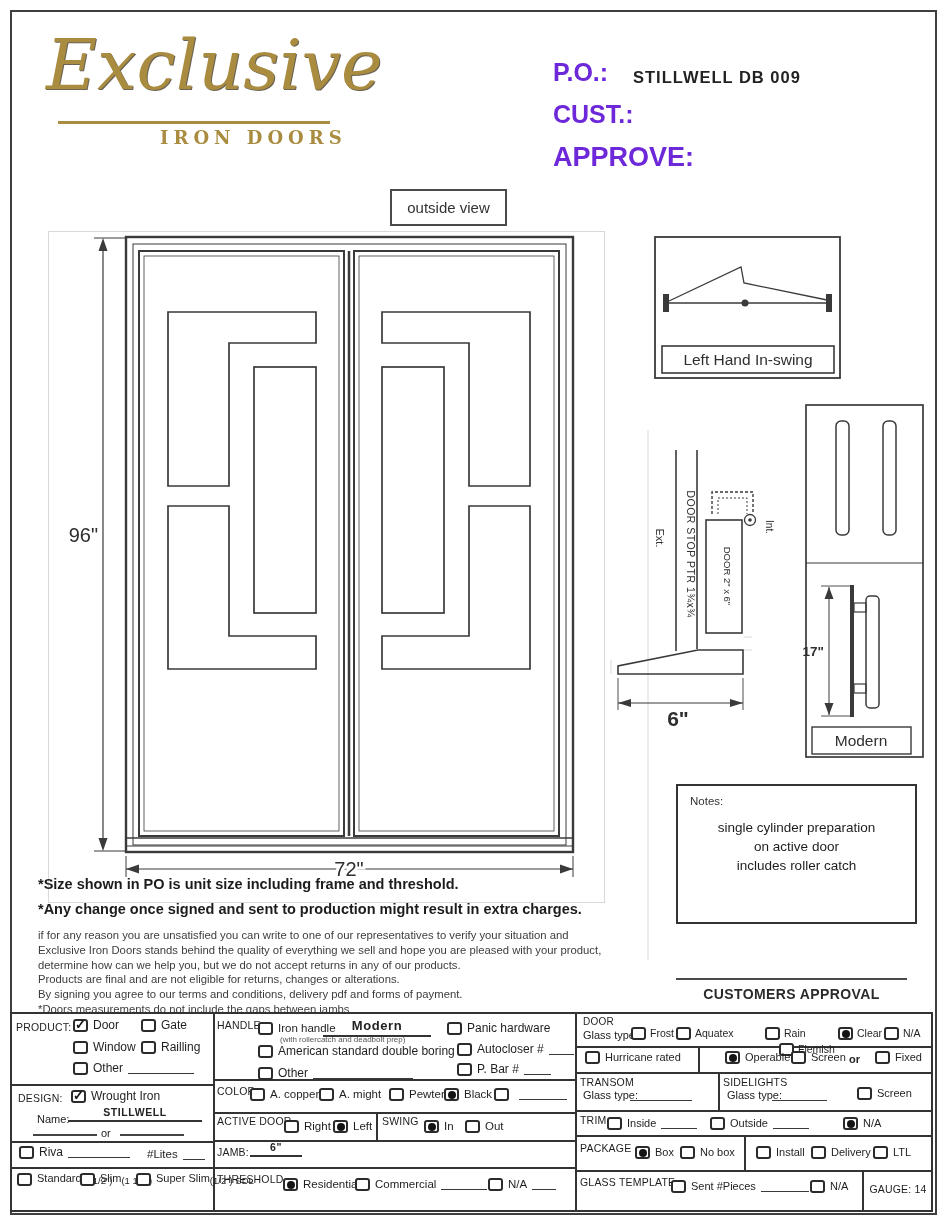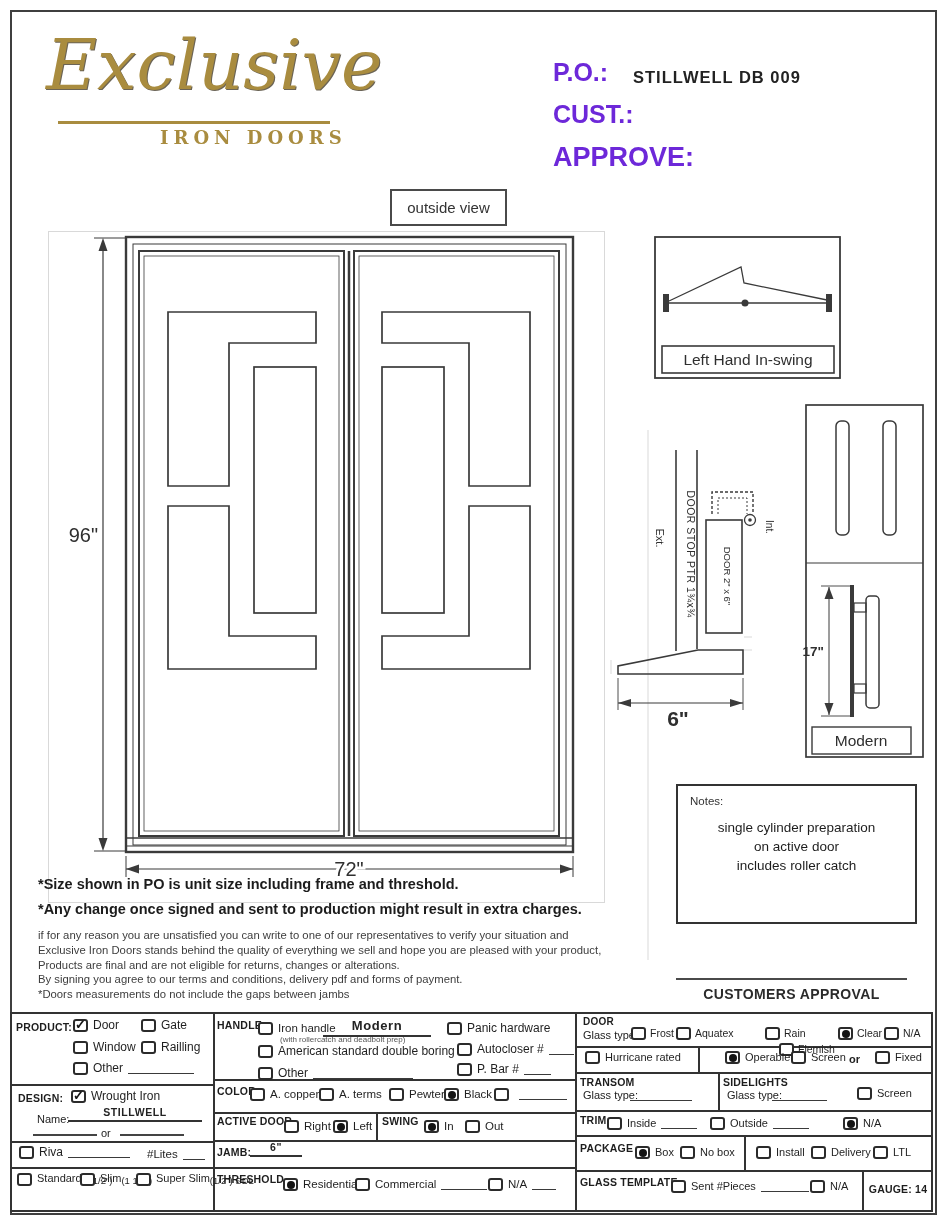--- a/index.html
+++ b/index.html
@@ -31,21 +31,21 @@
                line-height:19px;color:#1d1d1d;}
   .appr-line{position:absolute;left:676px;top:978px;width:231px;height:2px;background:#4a4a4a;}
   .appr-text{position:absolute;left:676px;top:986px;width:231px;text-align:center;font-size:14px;
              font-weight:600;letter-spacing:.4px;color:#2b2b2b;}
   .bold-line{position:absolute;left:38px;font-weight:700;font-size:14.5px;color:#1c1c1c;}
   .fine{position:absolute;left:38px;top:928px;font-size:11.3px;line-height:14.8px;color:#3d3d3d;}
   
   .formbox{position:absolute;left:10px;top:1012px;width:919px;height:196px;border:2px solid #333;background:#fff;}
   .vline{position:absolute;width:2px;background:#333;}
   .hline{position:absolute;height:1.6px;background:#333;}
-  .sec{position:absolute;font-weight:700;font-size:10.5px;color:#1d1d1d;letter-spacing:.2px;white-space:nowrap;}
+  .sec{position:absolute;font-weight:400;font-size:10.5px;color:#1d1d1d;letter-spacing:.2px;white-space:nowrap;}
   .txt{position:absolute;font-size:11px;color:#222;white-space:nowrap;}
   .opt{position:absolute;display:flex;align-items:center;gap:5px;font-size:12px;color:#1f1f1f;}
   .opt .lbl{white-space:nowrap;line-height:13px;}
   .cb{width:15px;height:13px;border:2px solid #2b2b2b;border-radius:3px;background:#fff;flex:none;
       display:flex;align-items:center;justify-content:center;box-sizing:border-box;}
   .cb.dot::after{content:"";width:8px;height:8px;border-radius:50%;background:#141414;}
   .cb.check::after{content:"✓";font-size:13px;font-weight:700;color:#161616;line-height:1;transform:translateY(-1px);}
   .blank{border-bottom:1.6px solid #3a3a3a;display:inline-block;height:10px;}
   .ulval{position:absolute;border-bottom:2px solid #333;text-align:center;font-weight:700;
          font-size:10.5px;letter-spacing:.6px;color:#222;padding-bottom:2px;}
@@ -187,20 +187,21 @@
   </div>
 
   <div class="appr-line"></div>
   <div class="appr-text">CUSTOMERS APPROVAL</div>
 
   <div class="bold-line" style="top:876px;">*Size shown in PO is unit size including frame and threshold.</div>
   <div class="bold-line" style="top:901px;">*Any change once signed and sent to production might result in extra charges.</div>
   <div class="fine">
     <div>if for any reason you are unsatisfied you can write to one of our representatives to verify your situation and</div>
     <div>Exclusive Iron Doors stands behind the quality of everything we sell and hope you are pleased with your product,</div>
+    <div>determine how can we help you, but we do not accept returns in any of our products.</div>
     <div>Products are final and are not eligible for returns, changes or alterations.</div>
     <div>By signing you agree to our terms and conditions, delivery pdf and forms of payment.</div>
     <div>*Doors measurements do not include the gaps between jambs</div>
   </div>
 
   <div class="formbox"></div>
   <div class="vline" style="left:213px;top:1012px;height:198px;"></div>
   <div class="vline" style="left:575px;top:1012px;height:198px;"></div>
 
   <div class="hline" style="left:10px;top:1084px;width:203px;"></div>
@@ -318,21 +319,21 @@
     <span class="blank" style="width:27px;"></span>
   </div>
 
   <div class="sec" style="left:217px;top:1085px;">COLOR</div>
   <div class="opt" style="left:250px;top:1088px;font-size:11.5px;">
     <span class="cb"></span>
     <span class="lbl">A. copper</span>
   </div>
   <div class="opt" style="left:319px;top:1088px;font-size:11.5px;">
     <span class="cb"></span>
-    <span class="lbl">A. terms</span>
+    <span class="lbl">A. might</span>
   </div>
   <div class="opt" style="left:389px;top:1088px;font-size:11.5px;">
     <span class="cb"></span>
     <span class="lbl">Pewter</span>
   </div>
   <div class="opt" style="left:444px;top:1088px;font-size:11.5px;">
     <span class="cb dot"></span>
     <span class="lbl">Black</span>
   </div>
   <div class="opt" style="left:494px;top:1088px;">

